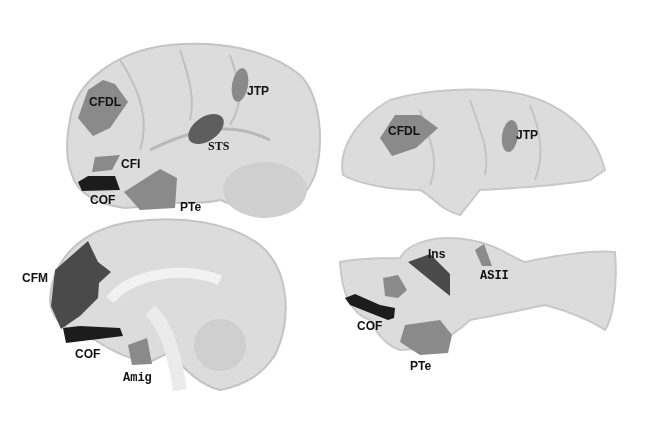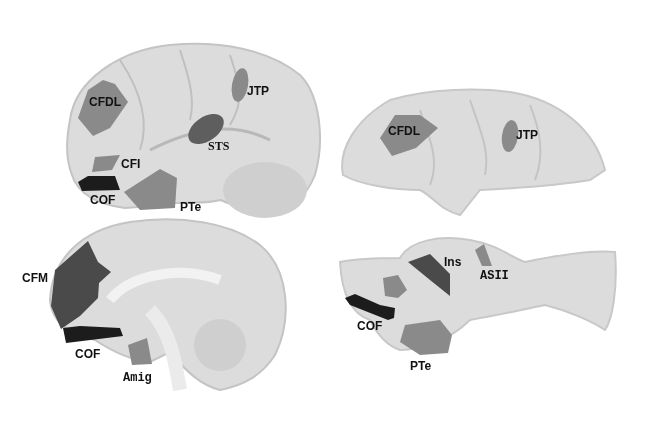--- a/index.html
+++ b/index.html
@@ -77,16 +77,16 @@
 <div class="lbl" style="left:90px;top:194px;">COF</div>
 <div class="lbl" style="left:180px;top:201px;">PTe</div>
 
 <div class="lbl" style="left:388px;top:125px;">CFDL</div>
 <div class="lbl" style="left:516px;top:129px;">JTP</div>
 
 <div class="lbl" style="left:22px;top:272px;">CFM</div>
 <div class="lbl" style="left:75px;top:348px;">COF</div>
 <div class="lbl" style="left:123px;top:372px;font-family:Liberation Mono, monospace;">Amig</div>
 
-<div class="lbl" style="left:428px;top:256px;margin-left:16px;">Ins</div>
+<div class="lbl" style="left:428px;top:248px;">Ins</div>
 <div class="lbl" style="left:480px;top:270px;font-family:Liberation Mono, monospace;">ASII</div>
 <div class="lbl" style="left:357px;top:320px;">COF</div>
 <div class="lbl" style="left:410px;top:360px;">PTe</div>
 
 </body></html>

